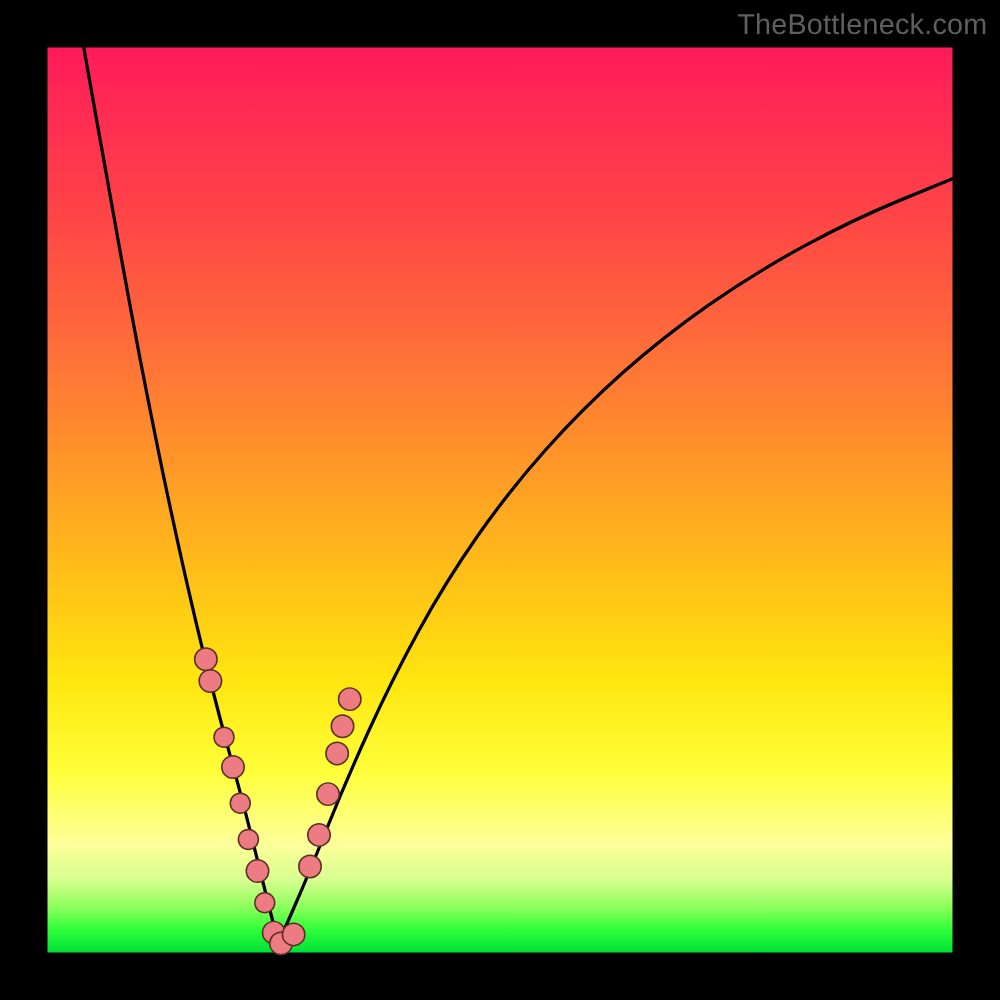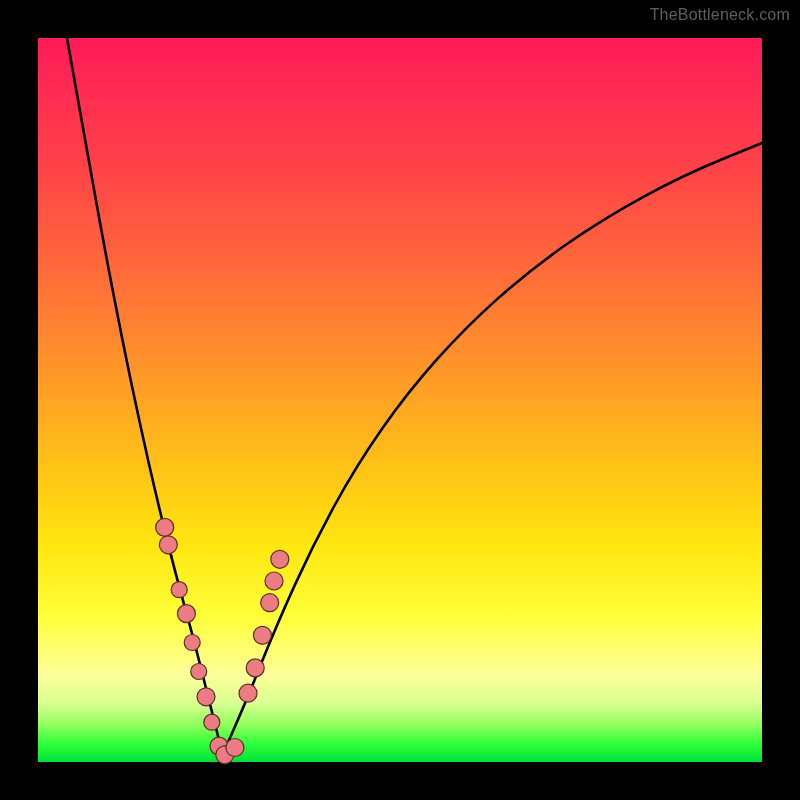--- a/index.html
+++ b/index.html
@@ -40,21 +40,21 @@
       #8cff5c 95%,
       #2eff3a 97.5%,
       #00e038 100%
     );
   }
   .watermark {
     position: absolute;
     top: 6px;
     right: 10px;
     color: #5f5f5f;
-    font-size: 16px;
+    font-size: 23px;
     font-weight: 500;
     letter-spacing: 0.2px;
     user-select: none;
   }
   svg.curves {
     position: absolute;
     left: 38px;
     top: 38px;
     width: 724px;
     height: 724px;

